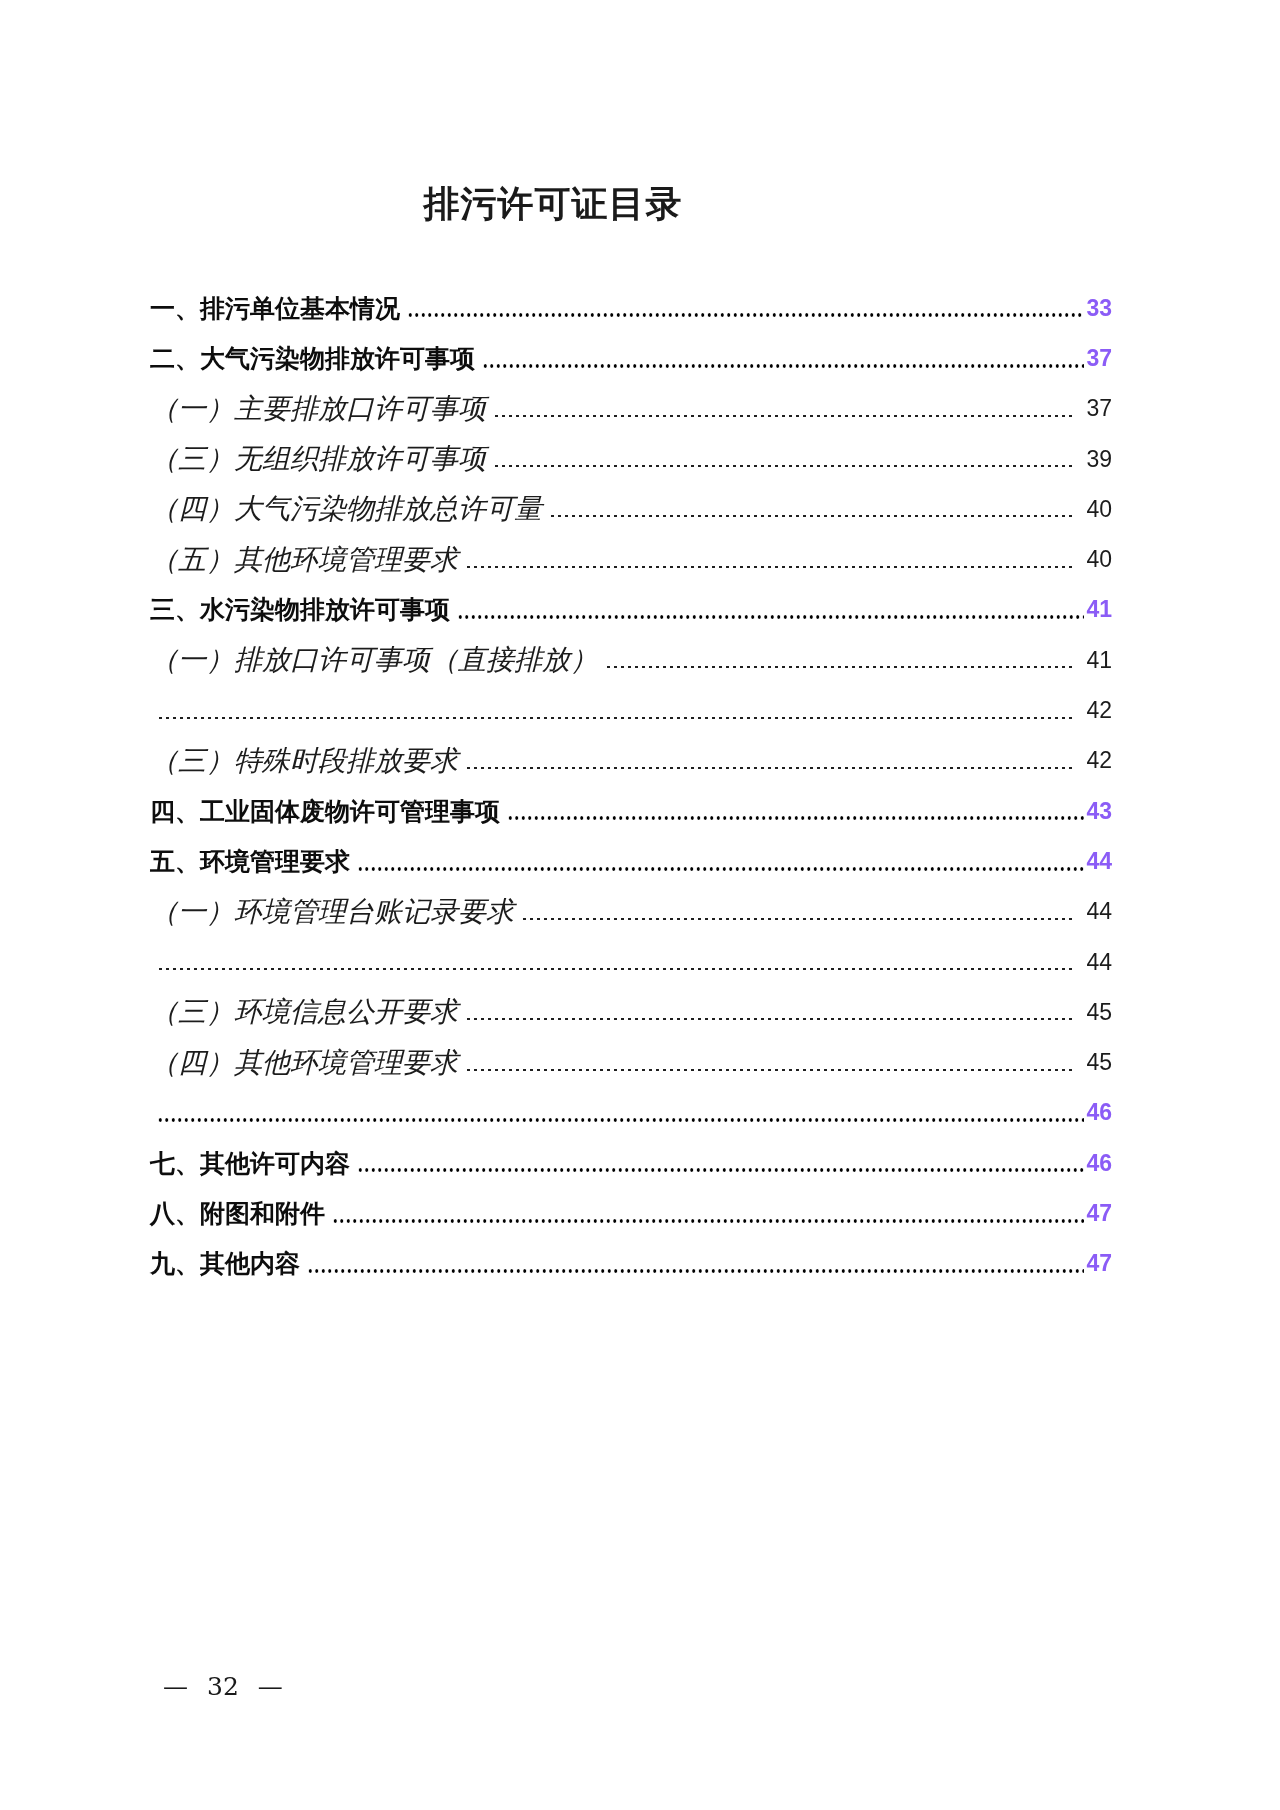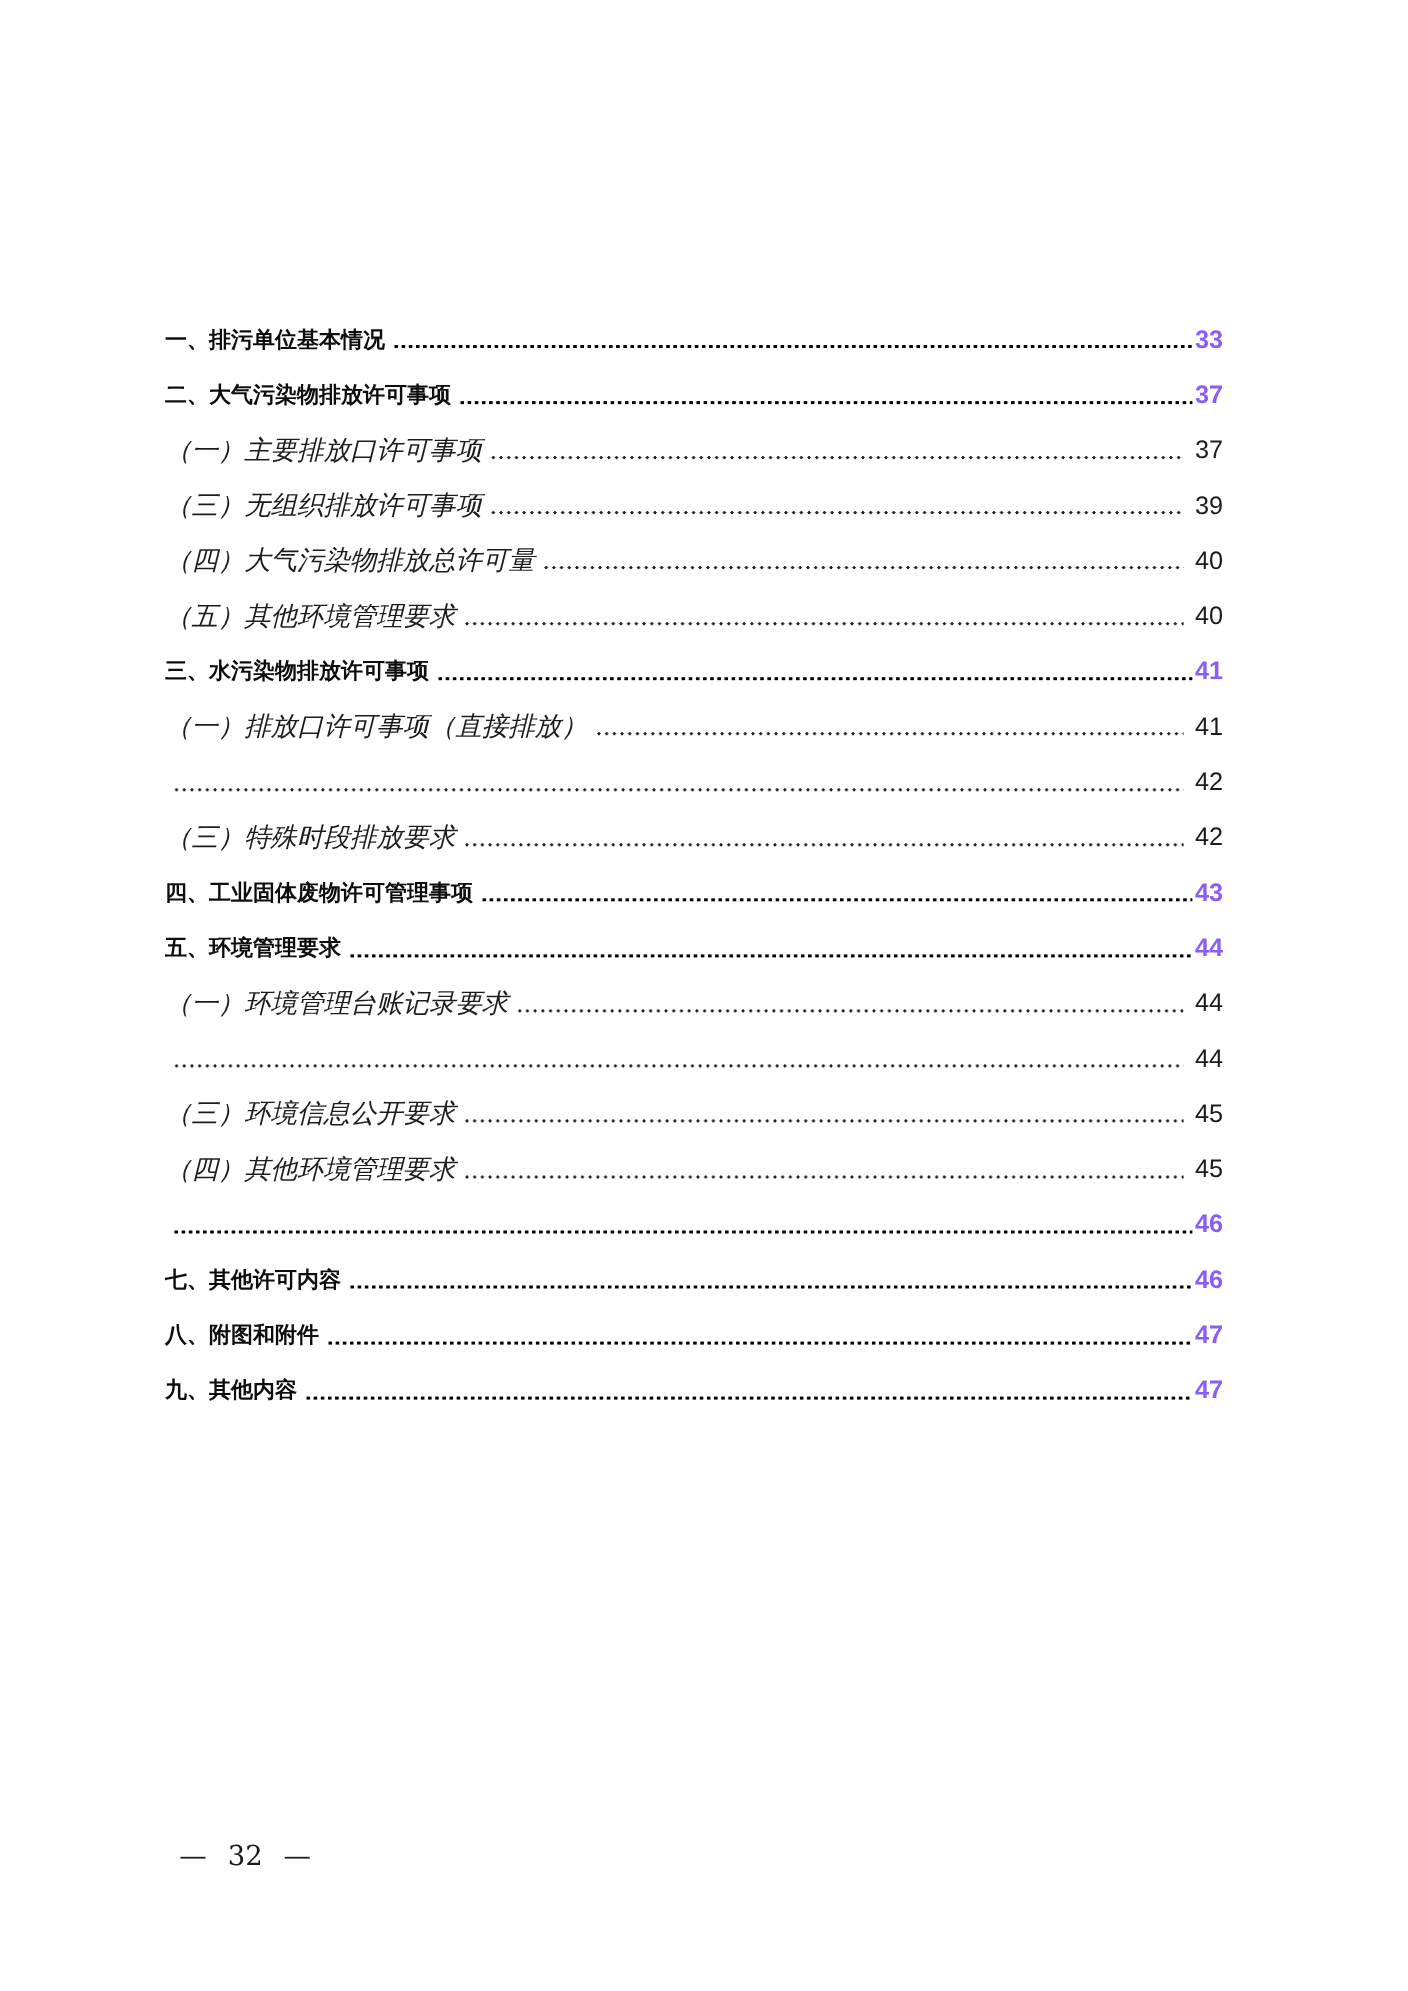--- a/index.html
+++ b/index.html
@@ -43,27 +43,27 @@
     align-items: center;
     height: 50.3px;
     white-space: nowrap;
   }
   .toc-label {
     flex: 0 0 auto;
   }
   .toc-row.level1 .toc-label {
     font-family: Liberation Serif, serif;
     font-weight: 700;
-    font-size: 20px;
+    font-size: 25px;
     color: #0d0d0d;
   }
   .toc-row.level2 .toc-label {
     font-family: "Liberation Serif", serif;
     font-style: italic;
-    font-size: 24px;
+    font-size: 28px;
     color: #1c1c1c;
   }
   .toc-leader {
     flex: 1 1 auto;
     height: 100%;
     margin-left: 7px;
     background-repeat: repeat-x;
   }
   .toc-row.level1 .toc-leader {
     margin-right: 2px;
@@ -100,20 +100,21 @@
     font-family: "DejaVu Serif", serif;
     font-size: 25px;
     color: #1a1a1a;
   }
 </style>
 </head>
 <body>
 
 <div class="page">
 
+  <div class="page-title">排污许可证目录</div>
 
   <div class="toc" id="toc-rows">
       <div class="toc-row level1">
         <span class="toc-label">一、排污单位基本情况</span>
         <span class="toc-leader"></span>
         <span class="toc-page">33</span>
       </div>
       <div class="toc-row level1">
         <span class="toc-label">二、大气污染物排放许可事项</span>
         <span class="toc-leader"></span>

